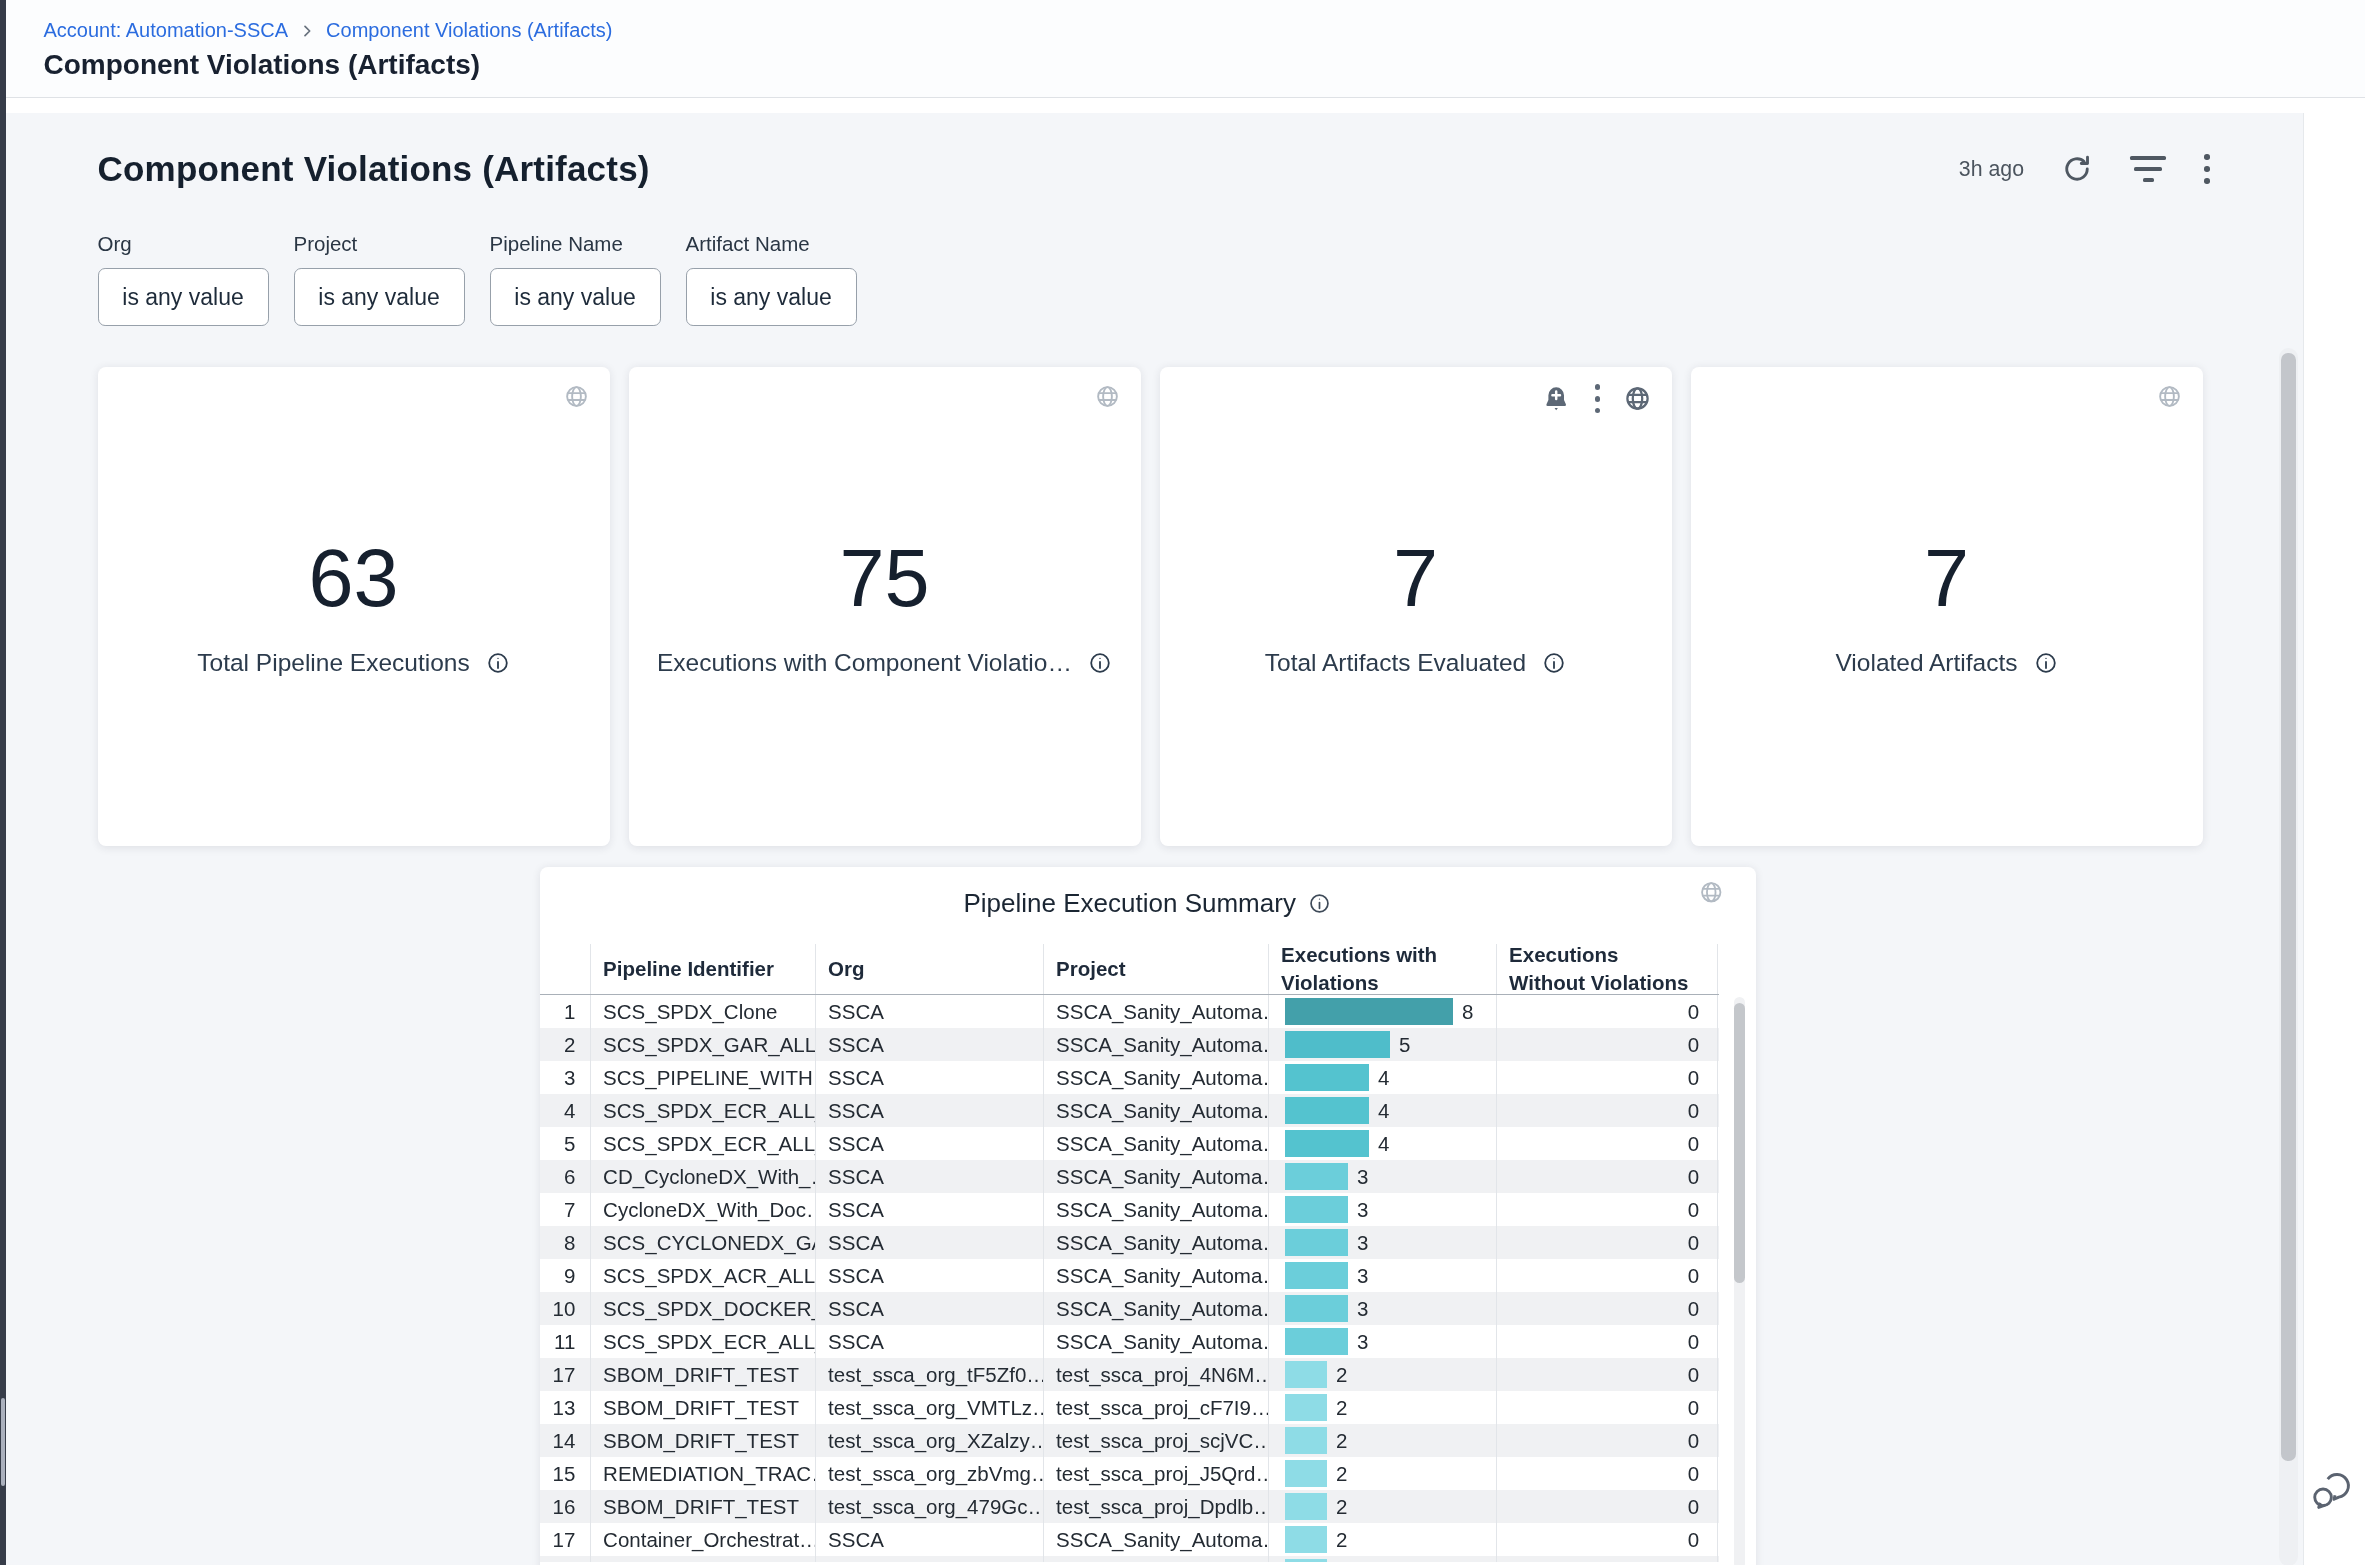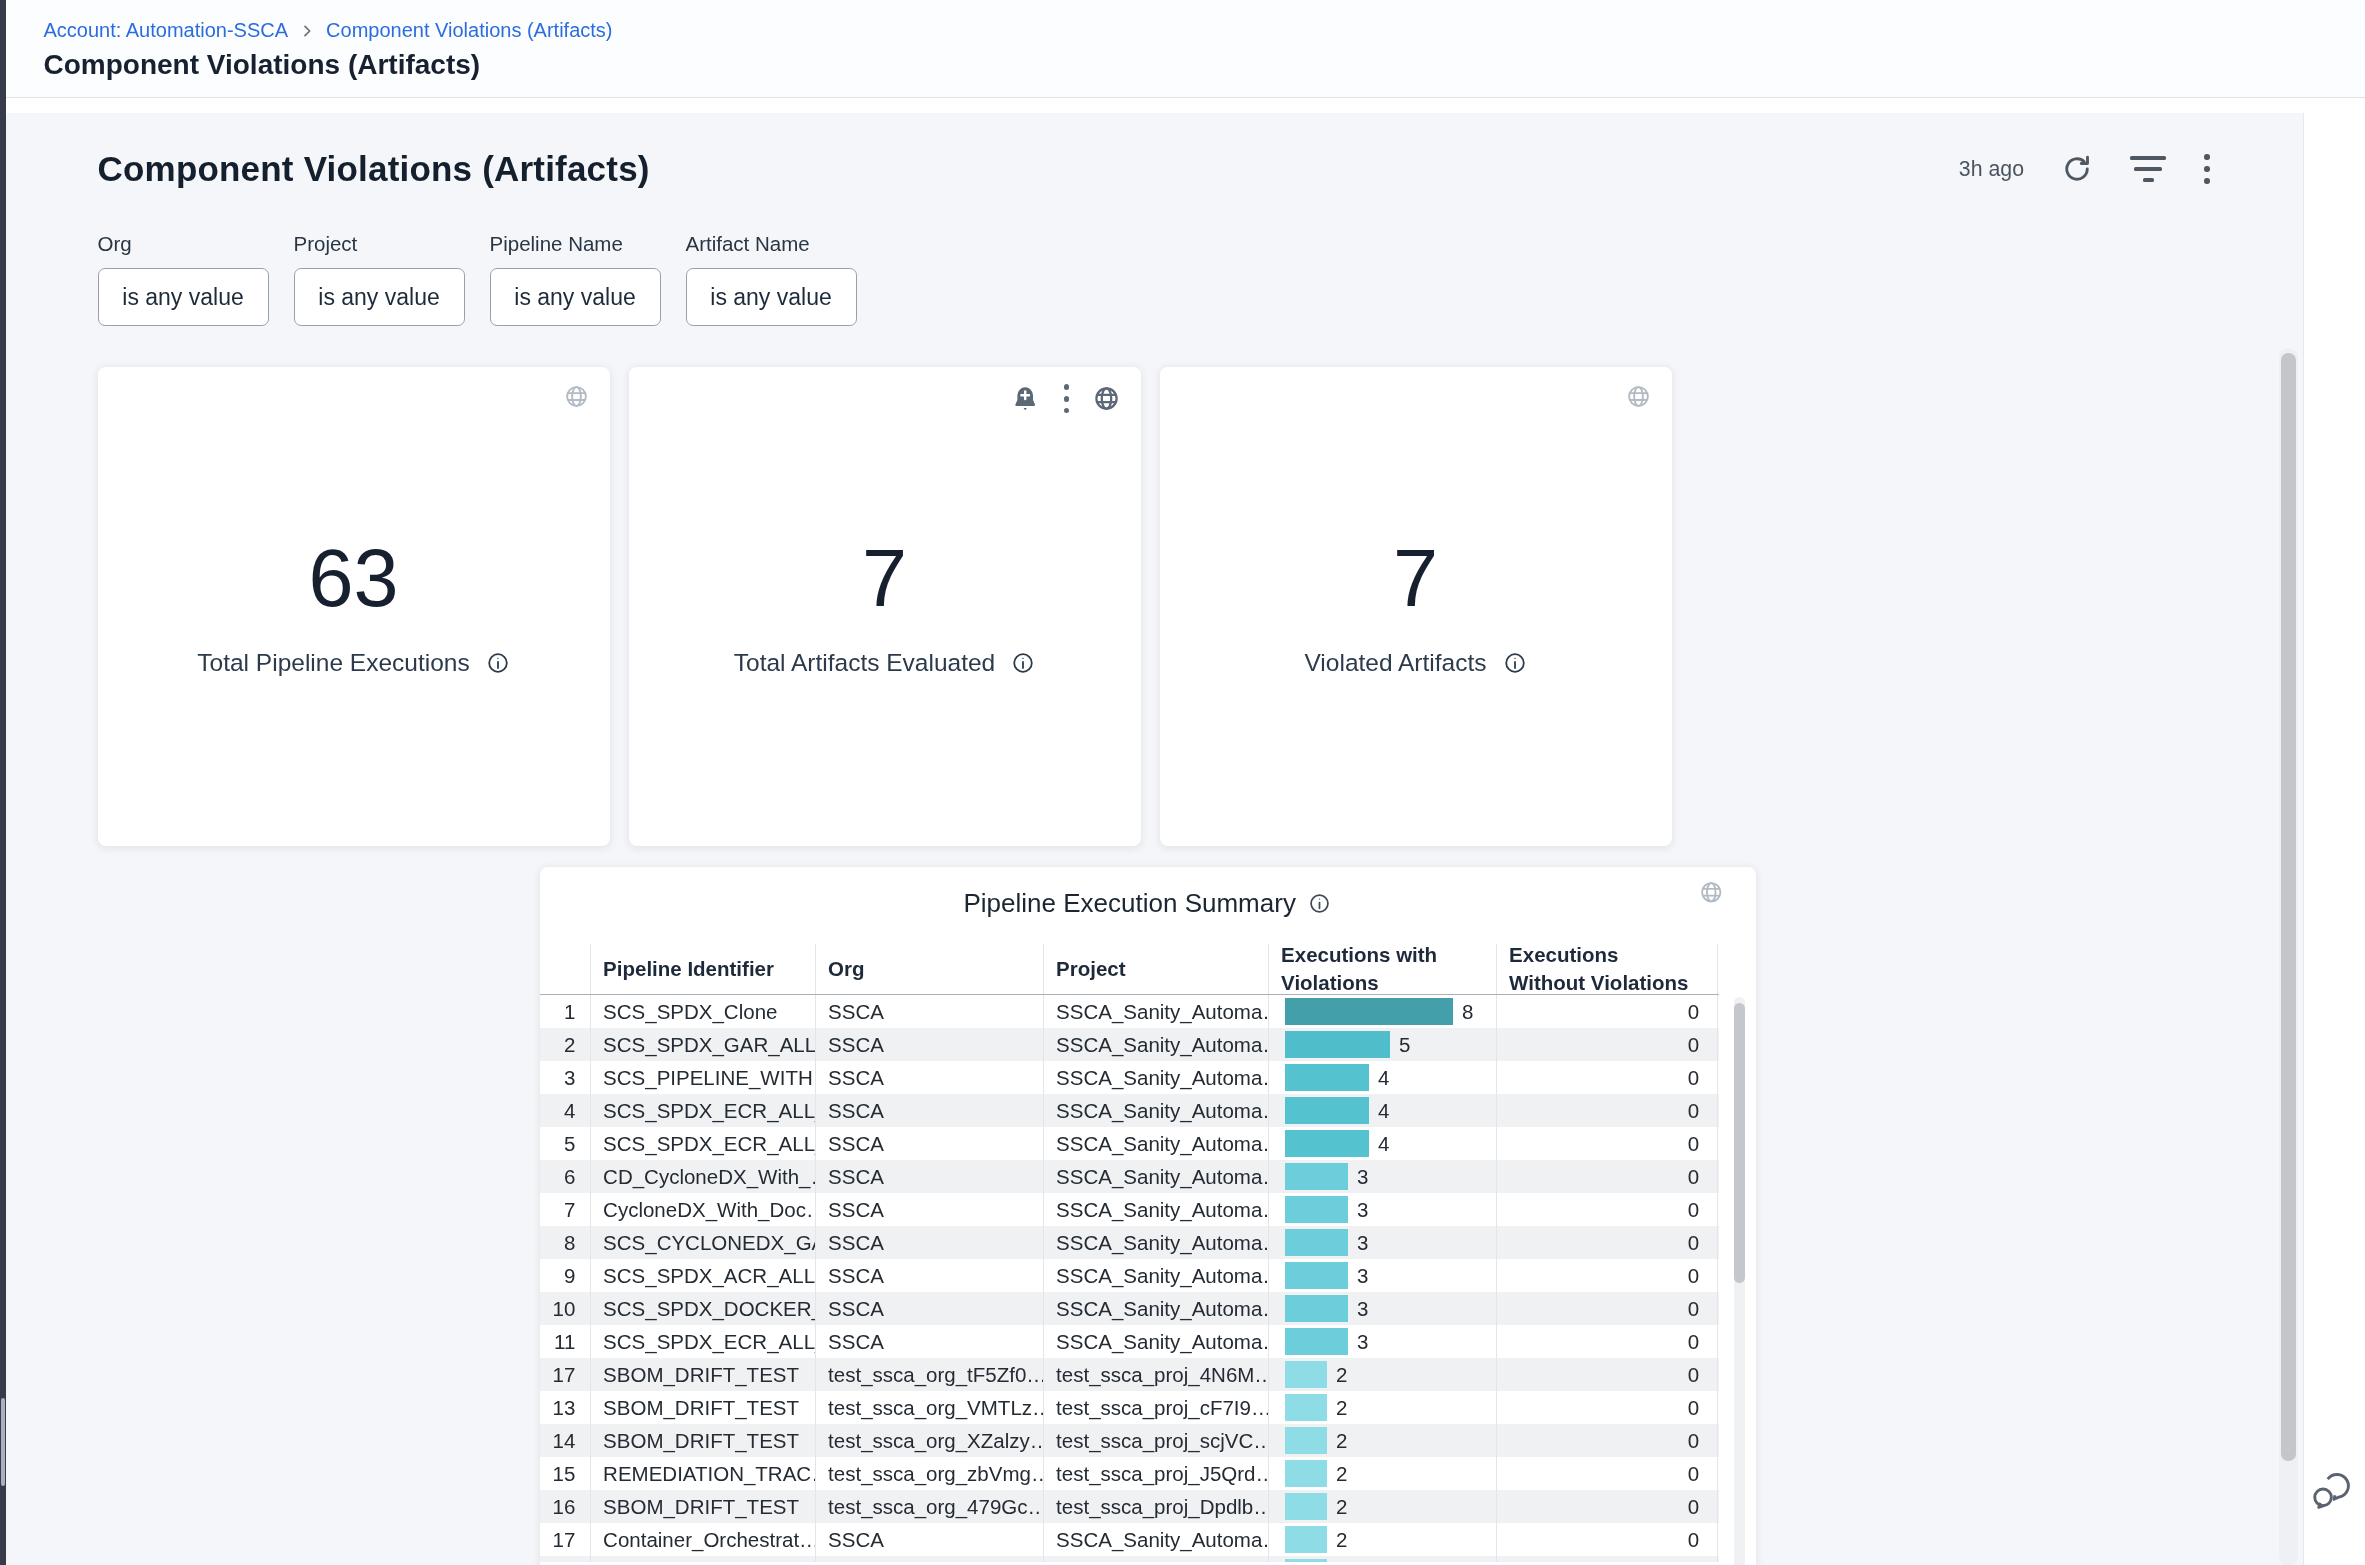--- a/index.html
+++ b/index.html
@@ -168,20 +168,40 @@
           <span class="info-icon">
             <svg width="24" height="24" viewBox="0 0 24 24" fill="none" stroke="currentColor" stroke-width="1.8">
                 <circle cx="12" cy="12" r="8.8"></circle>
                 <path d="M12 11v6" stroke-linecap="round"></path>
                 <circle cx="12" cy="7.4" r="0.7" fill="currentColor" stroke="none"></circle>
               </svg>
           </span>
         </div>
       </div>
 
+      <div class="card">
+        <span class="corner">
+          <svg width="25" height="25" viewBox="0 0 24 24" fill="none" stroke="currentColor" stroke-width="1.8">
+              <circle cx="12" cy="12" r="9"></circle>
+              <ellipse cx="12" cy="12" rx="4.2" ry="9"></ellipse>
+              <path d="M3.6 8.7h16.8M3.6 15.3h16.8"></path>
+            </svg>
+        </span>
+        <div class="metric-value">75</div>
+        <div class="metric-label">
+          <span>Executions with Component Violatio…</span>
+          <span class="info-icon">
+            <svg width="24" height="24" viewBox="0 0 24 24" fill="none" stroke="currentColor" stroke-width="1.8">
+                <circle cx="12" cy="12" r="8.8"></circle>
+                <path d="M12 11v6" stroke-linecap="round"></path>
+                <circle cx="12" cy="7.4" r="0.7" fill="currentColor" stroke="none"></circle>
+              </svg>
+          </span>
+        </div>
+      </div>
 
       <div class="card">
         <span class="corner-set">
           <span>
             <svg width="28.4" height="28.4" viewBox="0 0 24 24">
                 <path fill="currentColor" d="M12 2a6.6 6.6 0 0 0-6.6 6.6v4.1l-1.6 3.6a1 1 0 0 0 .9 1.4h14.6a1 1 0 0 0 .9-1.4l-1.6-3.6V8.6A6.6 6.6 0 0 0 12 2z"></path>
                 <path fill="currentColor" d="M10.6 19.5 12 21.4l1.4-1.9z"></path>
                 <path d="M12 5.4v6.4M8.8 8.6h6.4" stroke="#ffffff" stroke-width="2.1" stroke-linecap="round"></path>
               </svg>
           </span>

